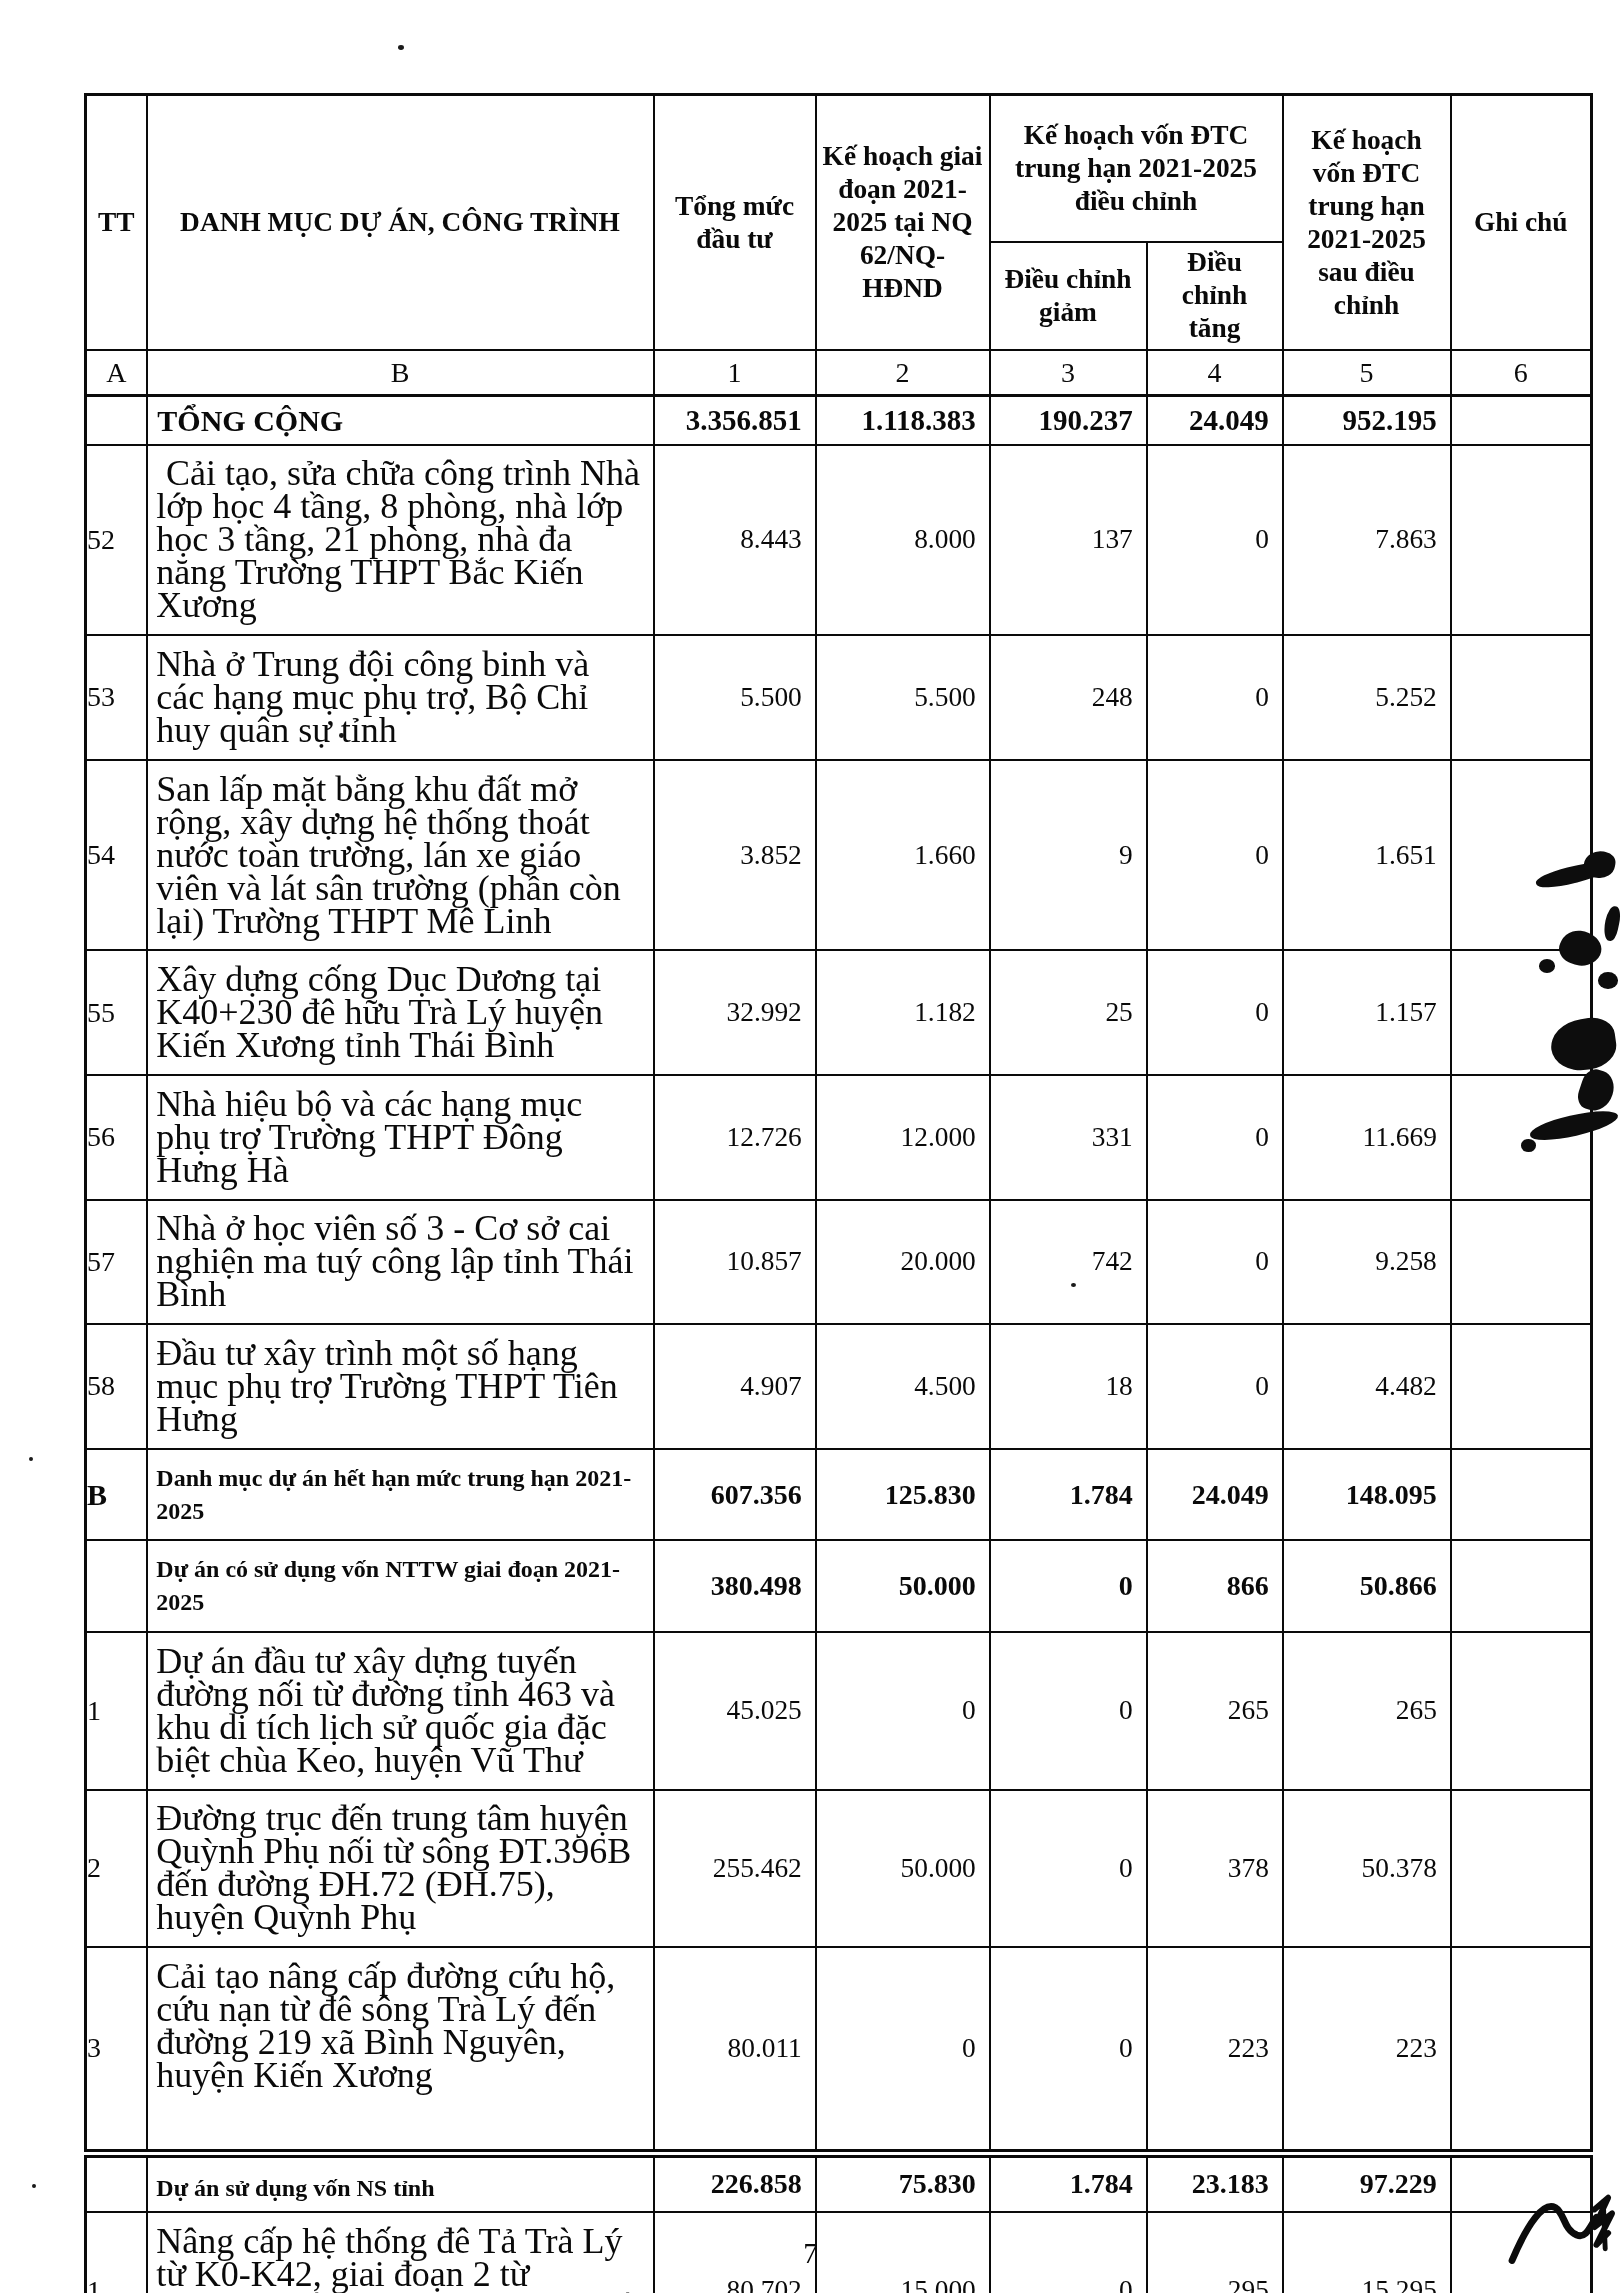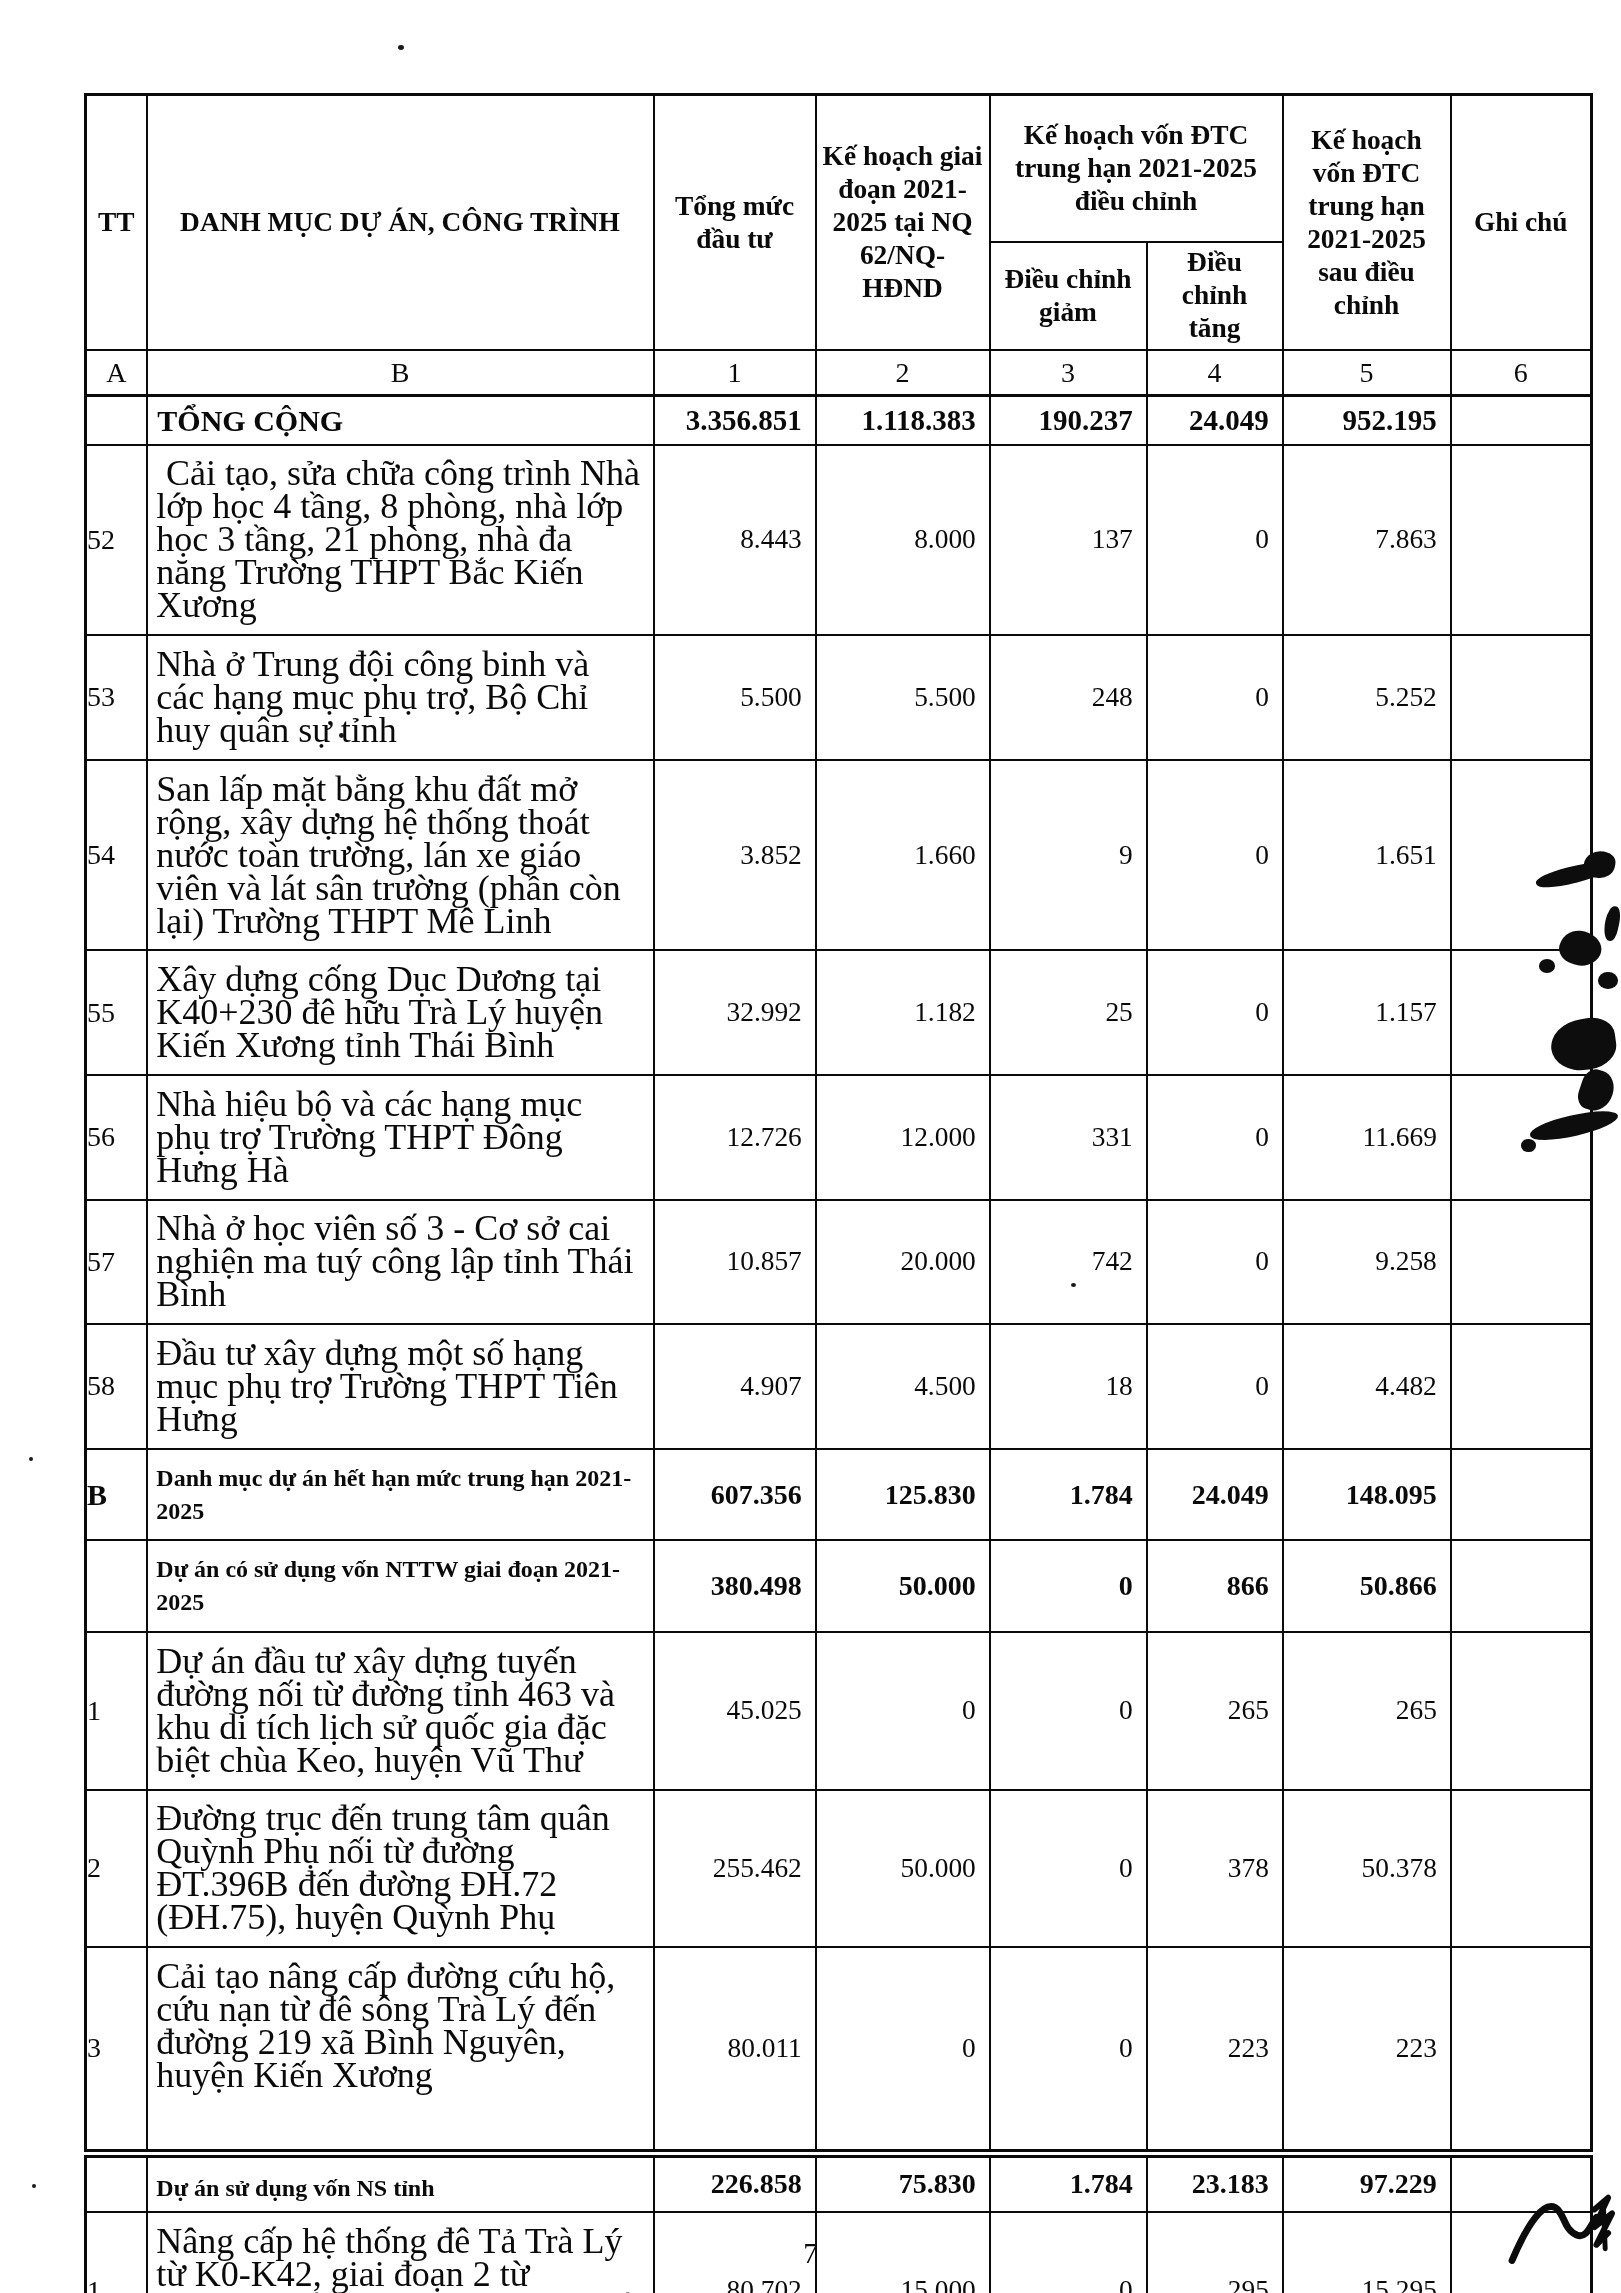--- a/index.html
+++ b/index.html
@@ -178,21 +178,21 @@
           <td class="name">Nhà ở học viên số 3 - Cơ sở cai nghiện ma tuý công lập tỉnh Thái Bình</td>
           <td class="num">10.857</td>
           <td class="num">20.000</td>
           <td class="num">742</td>
           <td class="num">0</td>
           <td class="num">9.258</td>
           <td class="note"></td>
         </tr>
         <tr class="item">
           <td class="tt">58</td>
-          <td class="name">Đầu tư xây dựng một số hạng mục phụ trợ Trường THPT Tiên Hưng</td>
+          <td class="name">Đầu tư xây trình một số hạng mục phụ trợ Trường THPT Tiên Hưng</td>
           <td class="num">4.907</td>
           <td class="num">4.500</td>
           <td class="num">18</td>
           <td class="num">0</td>
           <td class="num">4.482</td>
           <td class="note"></td>
         </tr>
         <tr class="section">
           <td class="tt">B</td>
           <td class="name">Danh mục dự án hết hạn mức trung hạn 2021-2025</td>
@@ -218,21 +218,21 @@
           <td class="name">Dự án đầu tư xây dựng tuyến đường nối từ đường tỉnh 463 và khu di tích lịch sử quốc gia đặc biệt chùa Keo, huyện Vũ Thư</td>
           <td class="num">45.025</td>
           <td class="num">0</td>
           <td class="num">0</td>
           <td class="num">265</td>
           <td class="num">265</td>
           <td class="note"></td>
         </tr>
         <tr class="item">
           <td class="tt">2</td>
-          <td class="name">Đường trục đến trung tâm quân Quỳnh Phụ nối từ đường ĐT.396B đến đường ĐH.72 (ĐH.75), huyện Quỳnh Phụ</td>
+          <td class="name">Đường trục đến trung tâm huyện Quỳnh Phụ nối từ sông ĐT.396B đến đường ĐH.72 (ĐH.75), huyện Quỳnh Phụ</td>
           <td class="num">255.462</td>
           <td class="num">50.000</td>
           <td class="num">0</td>
           <td class="num">378</td>
           <td class="num">50.378</td>
           <td class="note"></td>
         </tr>
         <tr class="item gap-below">
           <td class="tt">3</td>
           <td class="name">Cải tạo nâng cấp đường cứu hộ, cứu nạn từ đê sông Trà Lý đến đường 219 xã Bình Nguyên, huyện Kiến Xương</td>

